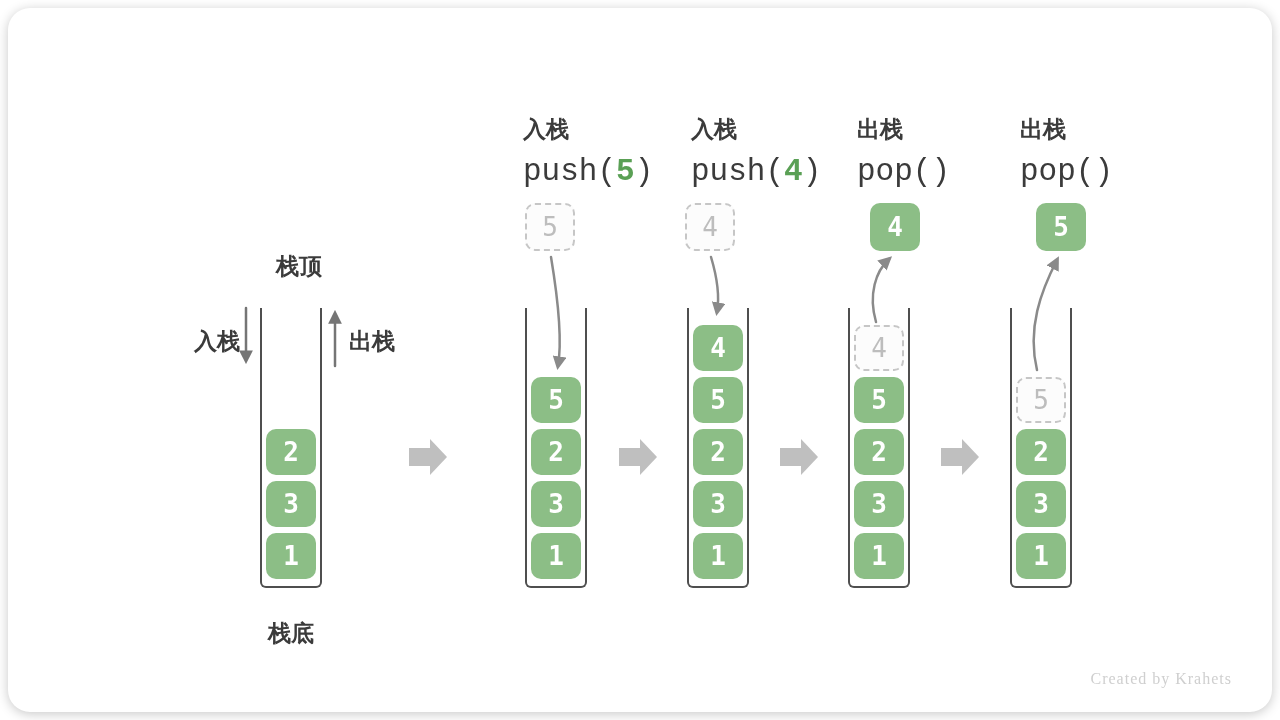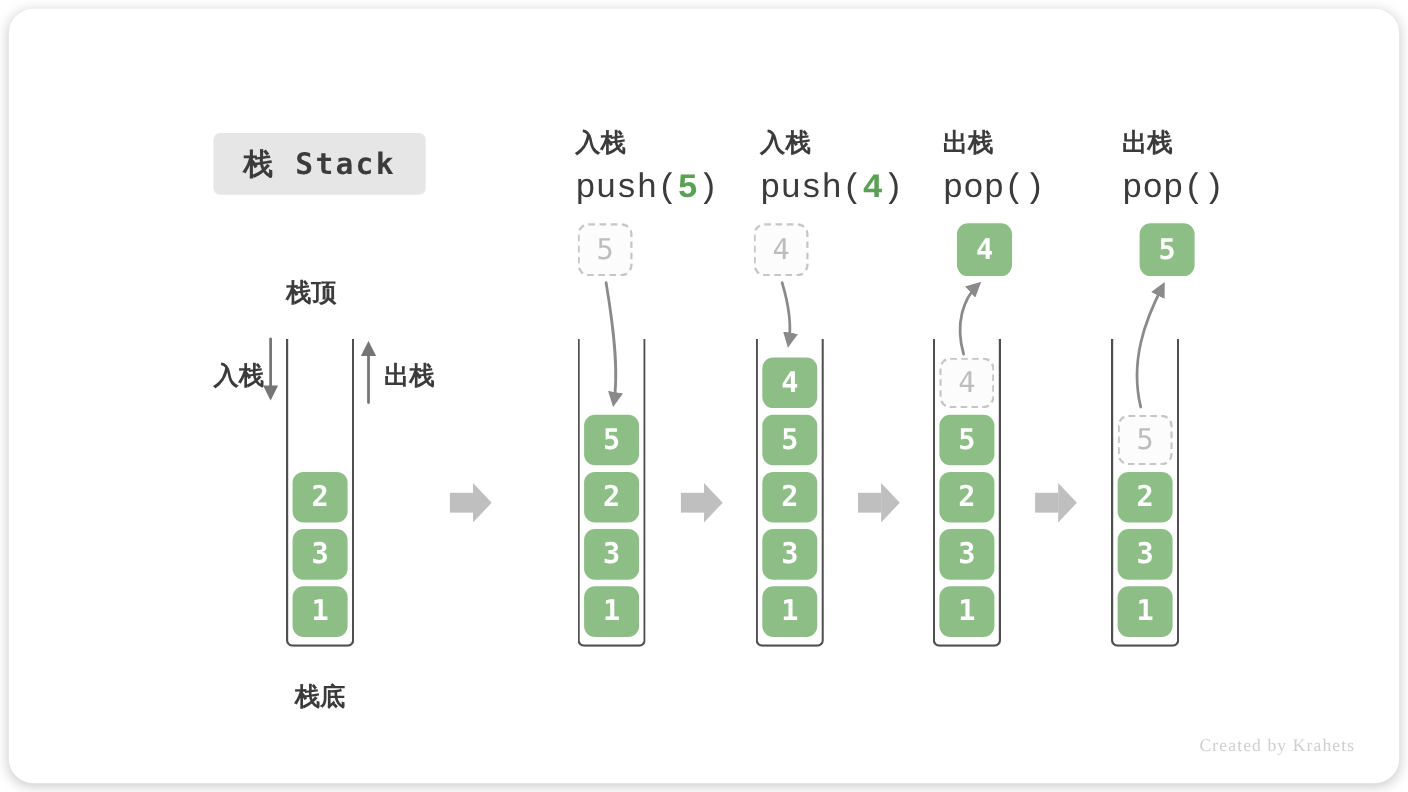--- a/index.html
+++ b/index.html
@@ -153,42 +153,39 @@
     letter-spacing: 1px;
     color: var(--watermark);
   }
 </style>
 </head>
 <body>
 
 <div class="canvas">
   <div class="card">
 
-    <div class="title-box">
-      <span>栈 Stack</span>
-    </div>
 
     <div class="header" style="left:515px">
       <div class="op">入栈</div>
       <div class="code"><span>push(</span><span class="arg">5</span><span>)</span></div>
     </div>
     <div class="header" style="left:683px">
       <div class="op">入栈</div>
       <div class="code"><span>push(</span><span class="arg">4</span><span>)</span></div>
     </div>
     <div class="header" style="left:849px">
       <div class="op">出栈</div>
       <div class="code"><span>pop(</span><span class="arg"></span><span>)</span></div>
     </div>
     <div class="header" style="left:1012px">
       <div class="op">出栈</div>
       <div class="code"><span>pop(</span><span class="arg"></span><span>)</span></div>
     </div>
 
-    <div class="cn" style="left:252px; top:243px; width:62px; text-align:left">栈顶</div>
+    <div class="cn" style="left:252px; top:243px; width:62px; text-align:right">栈顶</div>
     <div class="cn" style="left:252px; top:610px; width:62px; text-align:center">栈底</div>
     <div class="cn" style="left:186px; top:318px">入栈</div>
     <div class="cn" style="left:341px; top:318px">出栈</div>
 
     <svg class="overlay" viewBox="0 0 1280 720">
       <defs>
         <marker id="ah-curve" viewBox="0 0 10 10" refX="7" refY="5" markerWidth="5.5" markerHeight="5.5" orient="auto-start-reverse">
           <path d="M0,0 L10,5 L0,10 z" fill="#8A8A8A"></path>
         </marker>
         <marker id="ah-side" viewBox="0 0 10 10" refX="7" refY="5" markerWidth="5.5" markerHeight="5.5" orient="auto-start-reverse">

